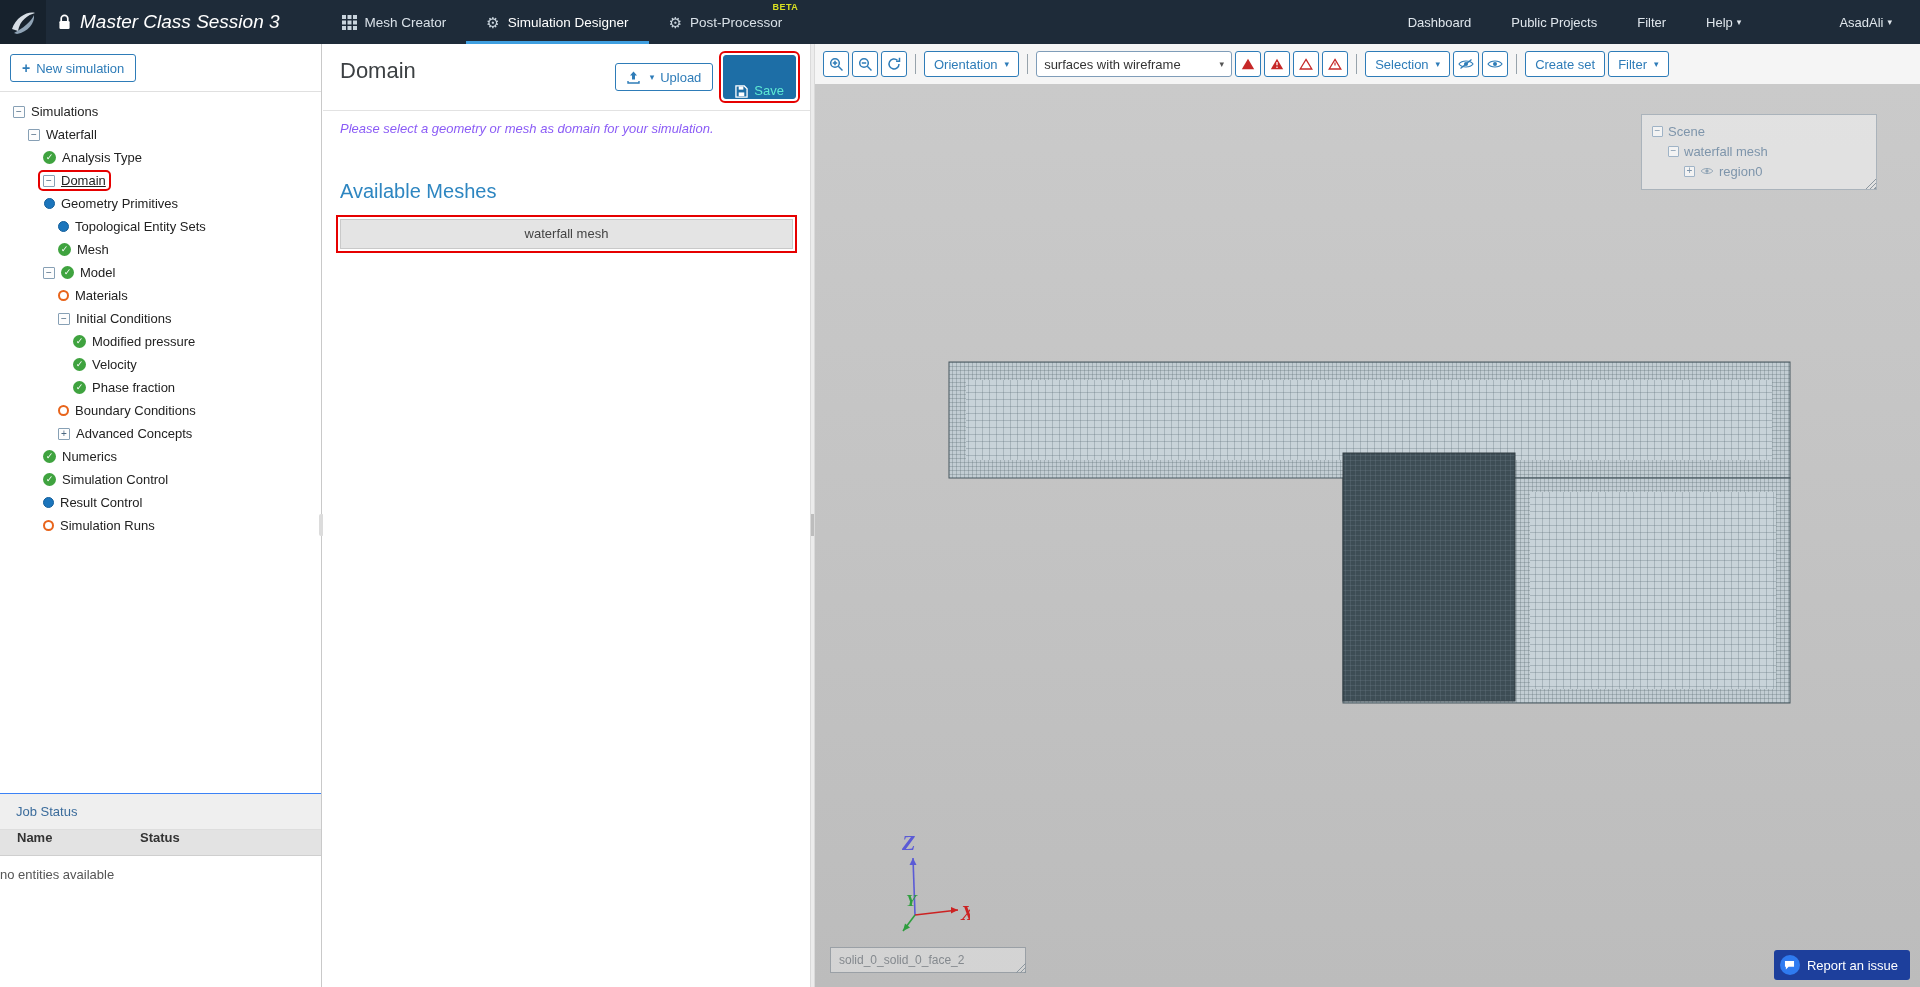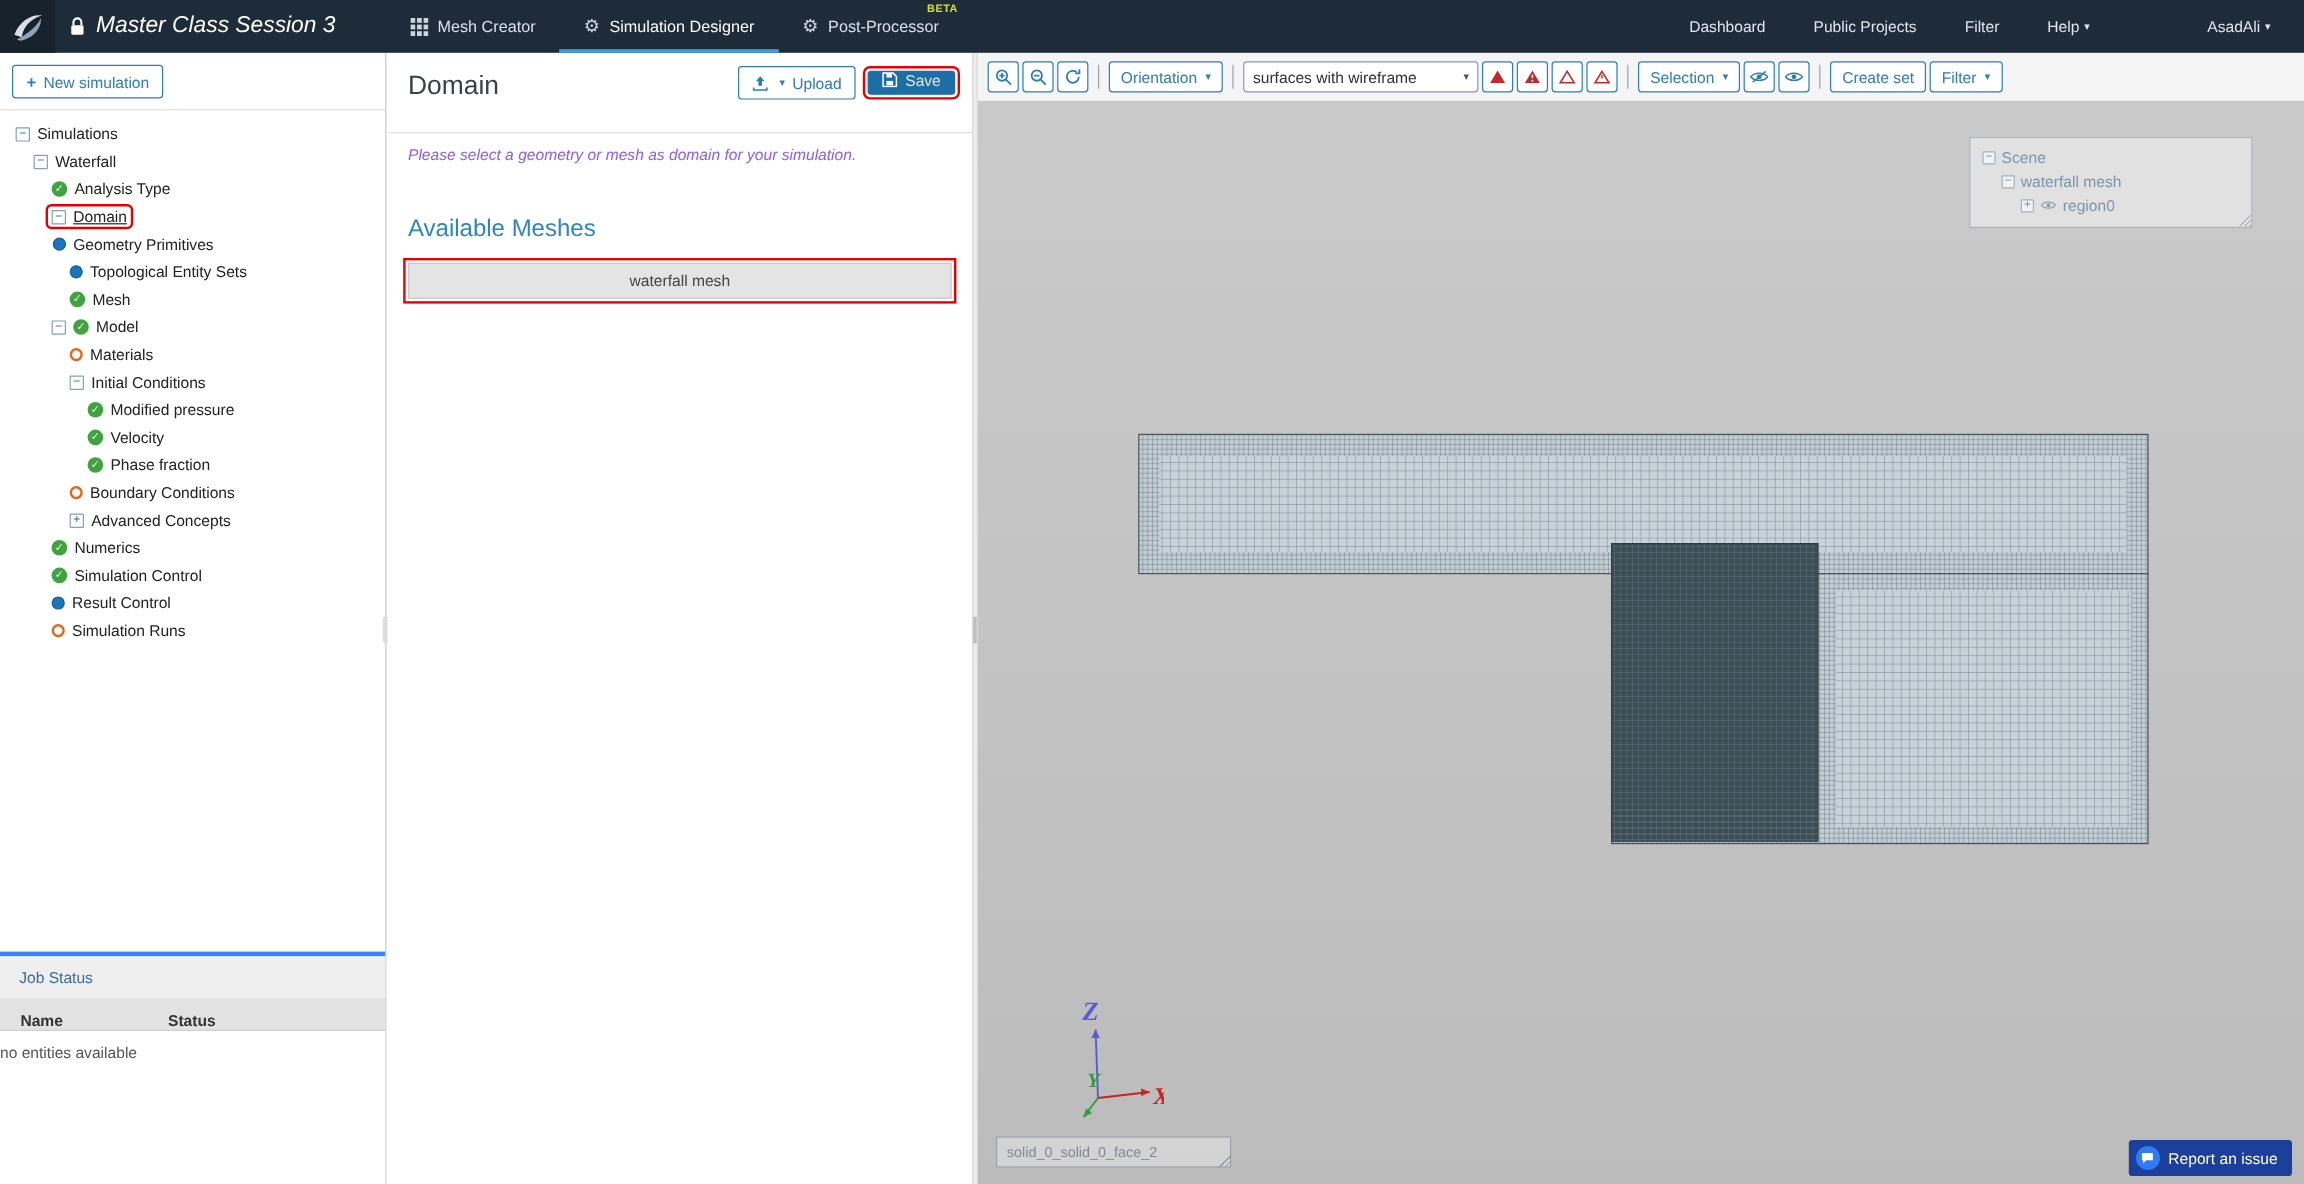--- a/index.html
+++ b/index.html
@@ -32,34 +32,34 @@
 .tree-row{height:23px;display:flex;align-items:center;font-size:13px;color:#222;cursor:pointer;white-space:nowrap;}
 .tree-inner{display:inline-flex;align-items:center;gap:6px;padding:1px 3px;}
 .tree-inner.highlight{outline:2px solid #e60000;border-radius:3px;}
 .tree-label.u{text-decoration:underline;}
 .ti{display:inline-flex;align-items:center;justify-content:center;flex:0 0 auto;}
 .ti.minus,.ti.plus{width:12px;height:12px;border:1px solid #87a0b5;background:#fdfdfd;color:#4a6largest780;color:#4a6780;font-size:10px;line-height:10px;border-radius:1px;}
 .ti.check{width:13px;height:13px;border-radius:50%;background:#3fa33f;color:#fff;font-size:9px;line-height:13px;}
 .ti.dot{width:11px;height:11px;border-radius:50%;background:#1b75bc;border:1px solid #135f9b;}
 .ti.circle{width:11px;height:11px;border-radius:50%;border:2px solid #e8641b;background:#fff;}
 
-.job-status{position:absolute;left:0;right:0;top:749px;bottom:0;border-top:4px solid #3b82f6;background:#fff;}
+.job-status{position:absolute;left:0;right:0;top:749px;bottom:0;border-top:1px solid #3b82f6;background:#fff;}
 .js-title{height:36px;line-height:36px;background:#efefef;border-bottom:1px solid #ddd;color:#3a6b9b;font-size:13px;padding-left:16px;}
-.js-header{height:26px;display:flex;align-items:flex-end;background:#e3e3e3;border-bottom:1px solid #cfcfcf;font-size:13px;font-weight:700;color:#333;}
+.js-header{height:26px;display:flex;align-items:flex-start;background:#e3e3e3;border-bottom:1px solid #cfcfcf;font-size:13px;font-weight:700;color:#333;}
 .js-col-name{padding-left:17px;width:140px;}
 .js-empty{text-align:left;font-size:13px;color:#555;padding-top:11px;}
 
 .sb-handle{position:absolute;right:-3px;top:470px;width:5px;height:22px;background:#dcdcdc;border-radius:2px;}
 
 
 .panel{position:absolute;top:44px;left:323px;width:487px;bottom:0;background:#fff;}
 .panel-head{position:relative;padding:14px 14px 0 17px;height:66px;}
 .panel-title{font-size:22px;color:#3c4043;font-weight:400;}
 .panel-actions{position:absolute;top:11px;right:14px;display:flex;align-items:center;gap:10px;}
-.btn-primary{display:inline-flex;align-items:flex-start;gap:6px;height:20px;padding:0 11px;background:#1d6ea6;border:1px solid #1d6ea6;border-radius:3px;color:#e5e5e5;font-size:13px;cursor:pointer;font-family:inherit;}
+.btn-primary{display:inline-flex;align-items:flex-end;gap:6px;height:44px;padding:0 11px;background:#1d6ea6;border:1px solid #1d6ea6;border-radius:3px;color:#5eead4;font-size:13px;cursor:pointer;font-family:inherit;}
 .save-wrap{outline:2px solid #e60000;outline-offset:2px;border-radius:2px;display:inline-flex;}
 .panel-hr{border:none;border-top:1px solid #e2e2e2;}
 .panel-body{padding:10px 17px 0 17px;}
 .panel-desc{font-style:italic;font-size:13px;color:#8b5cf6;}
 .meshes-heading{margin-top:44px;font-size:20px;color:#2e86c1;font-weight:400;}
 .mesh-item{margin-top:16px;height:30px;line-height:28px;background:#e4e4e4;border:1px solid #c9c9c9;text-align:center;font-size:13px;color:#444;outline:2px solid #e60000;outline-offset:2px;cursor:pointer;}
 
 
 .splitter{position:absolute;top:44px;bottom:0;left:810px;width:5px;background:#ececec;border-left:1px solid #dadada;border-right:1px solid #dadada;}
 .splitter-handle{position:absolute;top:470px;left:0;width:3px;height:22px;background:#bdbdbd;}

